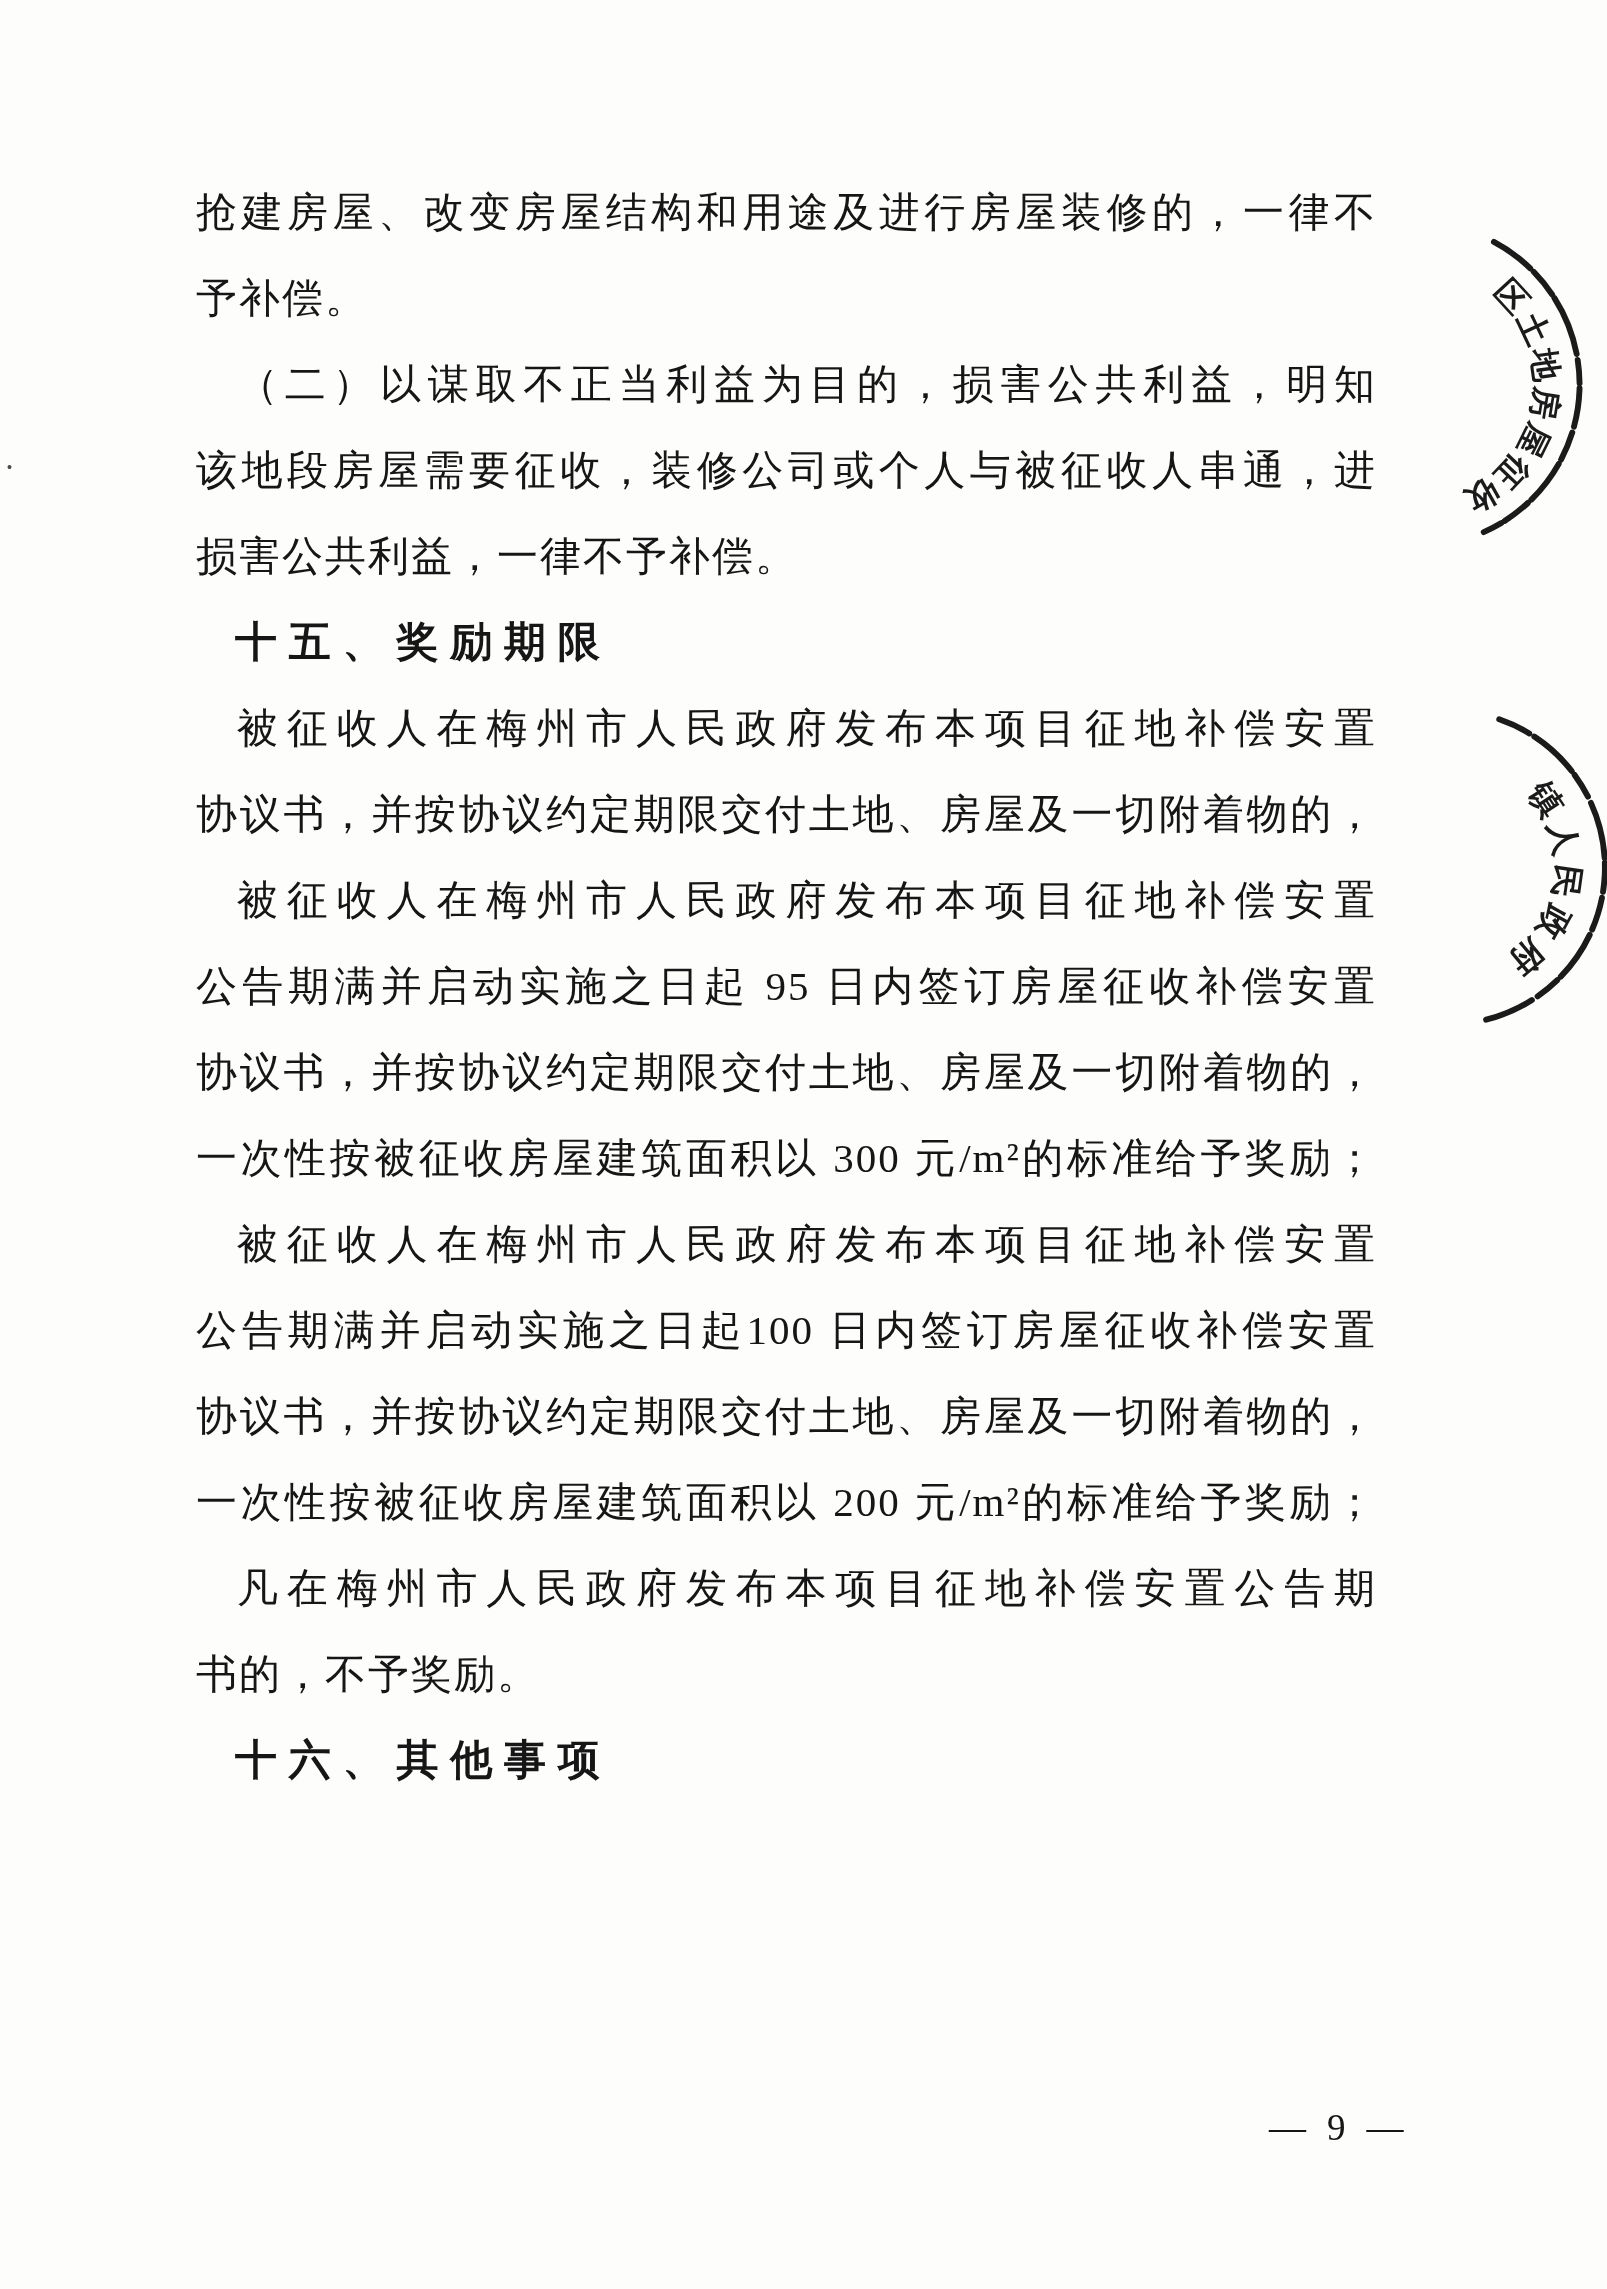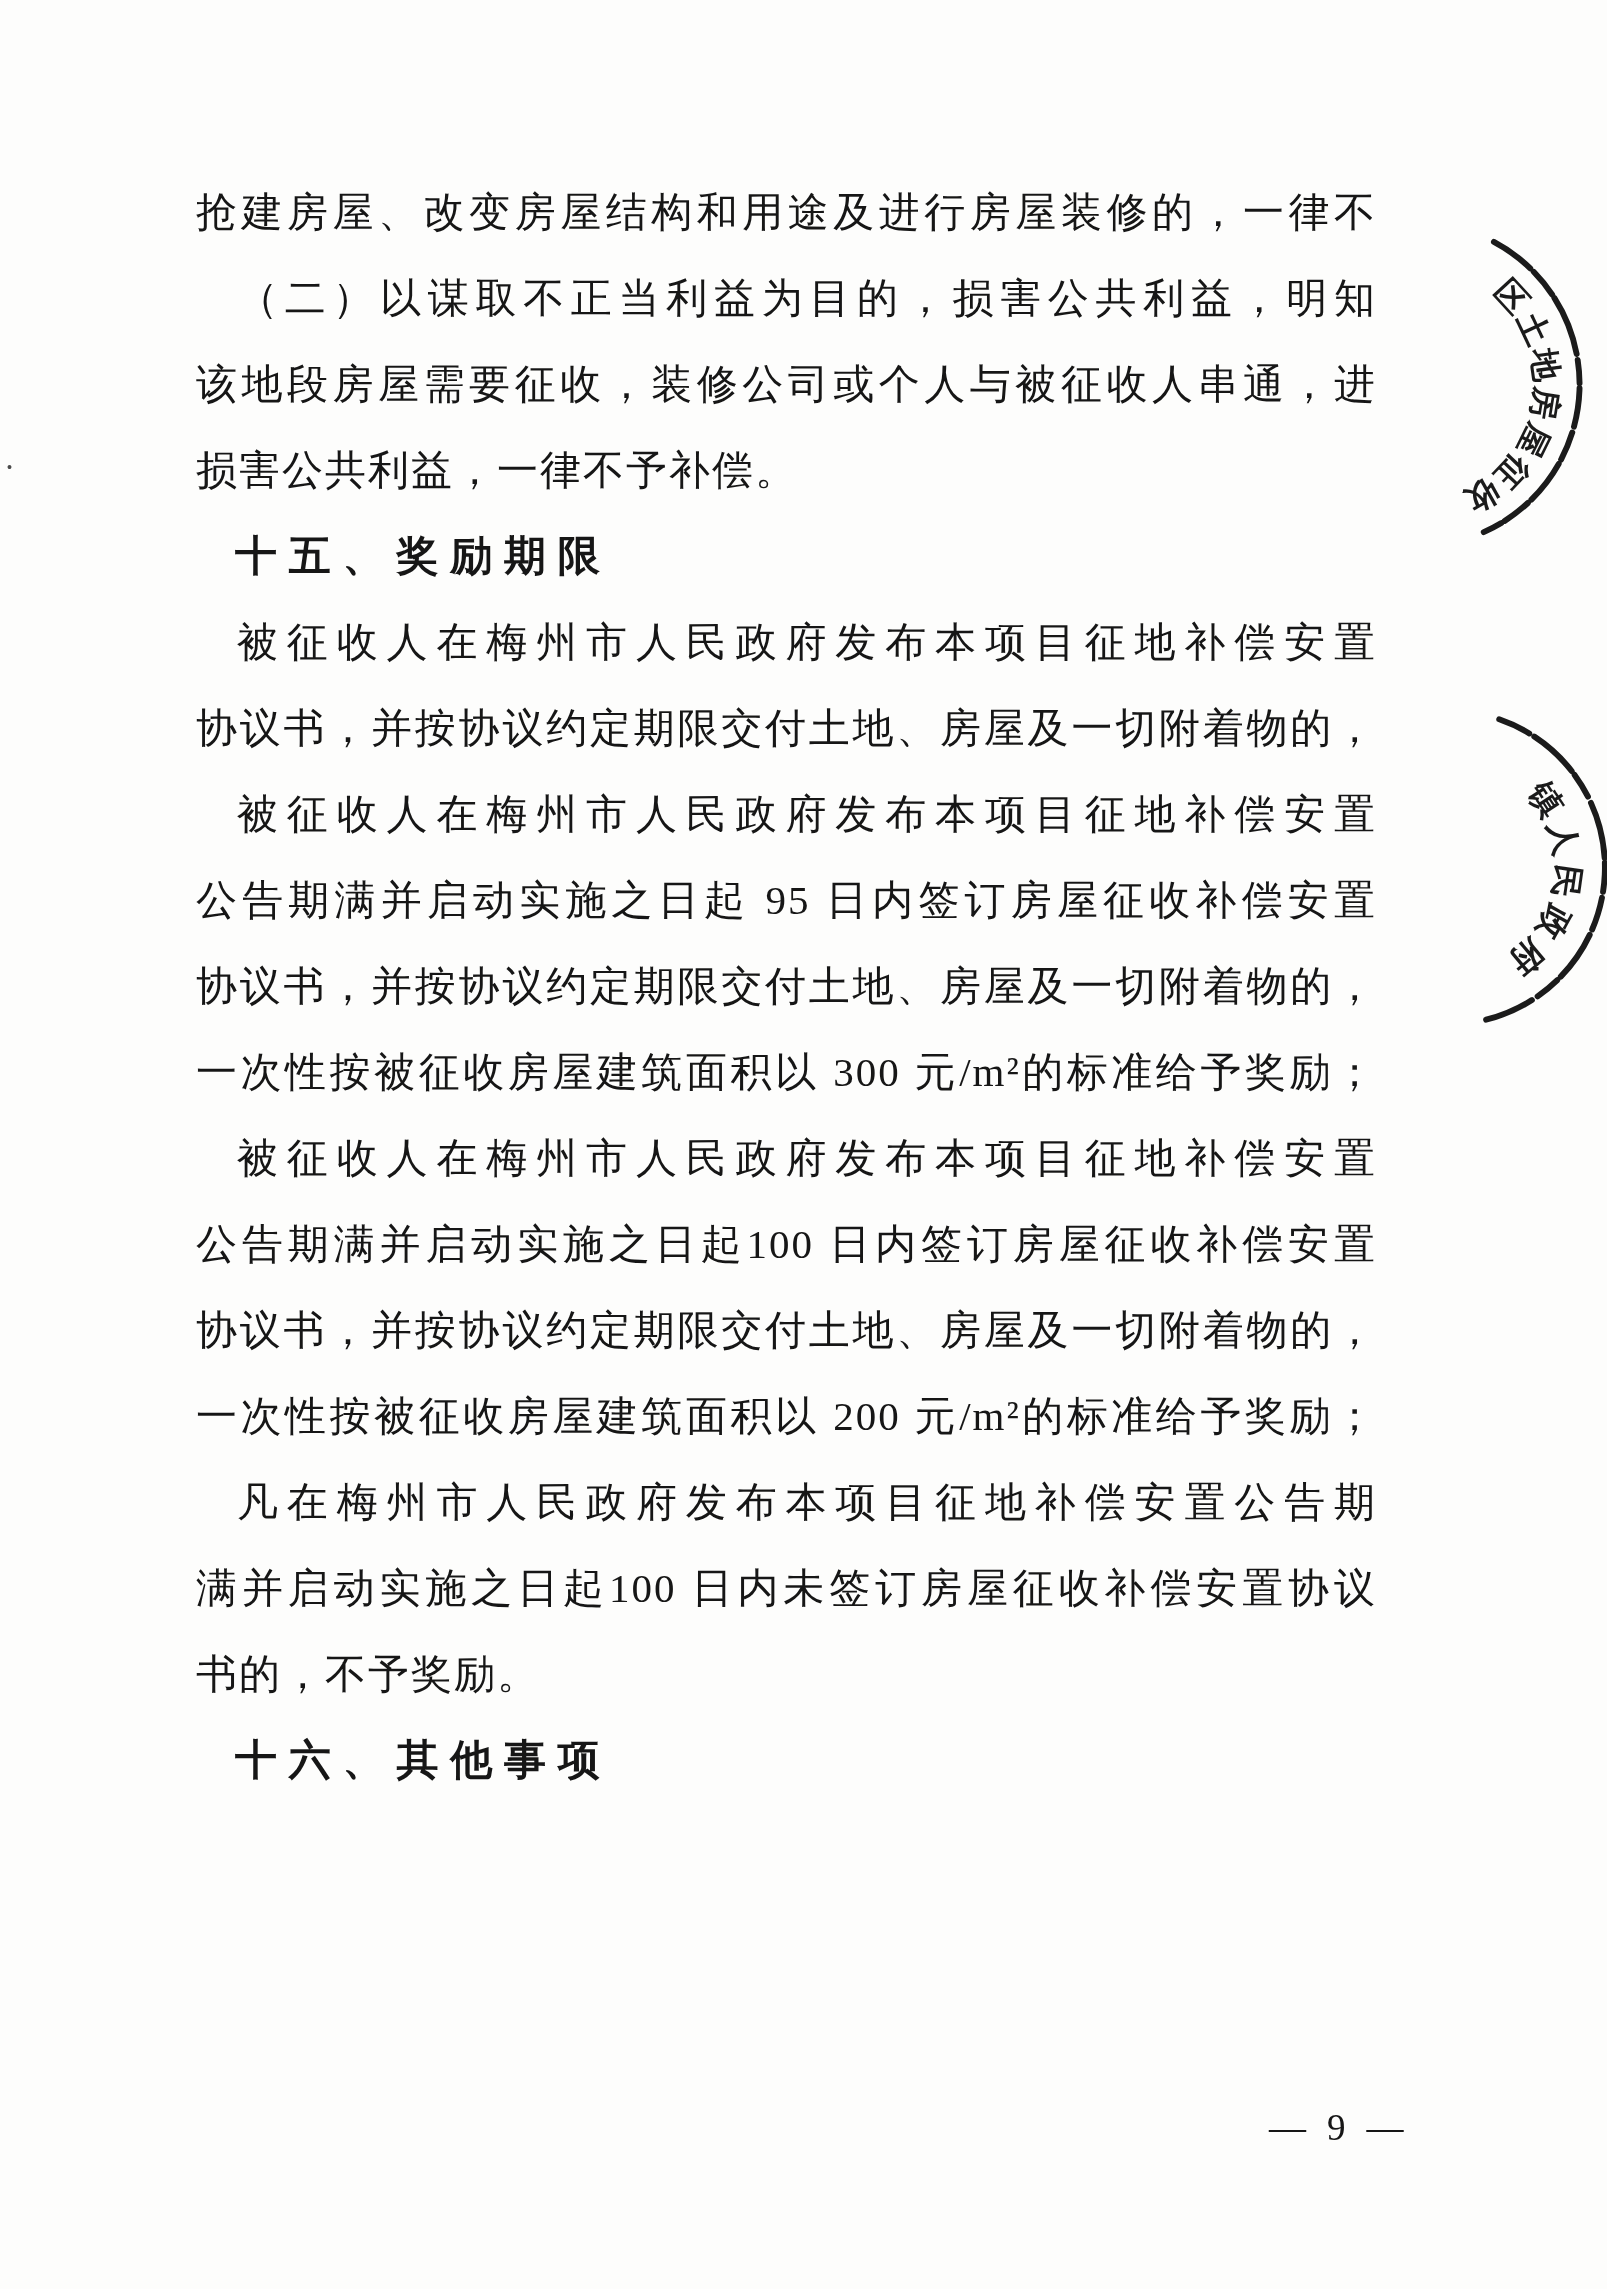--- a/index.html
+++ b/index.html
@@ -64,36 +64,36 @@
     fill:#1b1b1b;
   }
 </style>
 </head>
 <body>
 
 <div class="page">
 
   <div class="content">
     <div class="line just">抢建房屋、改变房屋结构和用途及进行房屋装修的，一律不</div>
+    <div class="line">予补偿。</div>
     <div class="line just indent">（二）以谋取不正当利益为目的，损害公共利益，明知</div>
     <div class="line just">该地段房屋需要征收，装修公司或个人与被征收人串通，进</div>
     <div class="line">损害公共利益，一律不予补偿。</div>
     <div class="line heading">十五、奖励期限</div>
     <div class="line just indent">被征收人在梅州市人民政府发布本项目征地补偿安置</div>
     <div class="line just">协议书，并按协议约定期限交付土地、房屋及一切附着物的，</div>
     <div class="line just indent">被征收人在梅州市人民政府发布本项目征地补偿安置</div>
     <div class="line just">公告期满并启动实施之日起 95 日内签订房屋征收补偿安置</div>
     <div class="line just">协议书，并按协议约定期限交付土地、房屋及一切附着物的，</div>
     <div class="line just">一次性按被征收房屋建筑面积以 300 元/m²的标准给予奖励；</div>
     <div class="line just indent">被征收人在梅州市人民政府发布本项目征地补偿安置</div>
     <div class="line just">公告期满并启动实施之日起100 日内签订房屋征收补偿安置</div>
     <div class="line just">协议书，并按协议约定期限交付土地、房屋及一切附着物的，</div>
     <div class="line just">一次性按被征收房屋建筑面积以 200 元/m²的标准给予奖励；</div>
     <div class="line just indent">凡在梅州市人民政府发布本项目征地补偿安置公告期</div>
-    <div class="line just">满并启动实施之日起100 日内未签订房屋征收补偿安置协议</div>
     <div class="line">书的，不予奖励。</div>
     <div class="line heading">十六、其他事项</div>
   </div>
 
   <div class="seal" style="left:1372px; top:221px;">
     <svg width="235" height="333" viewBox="0 0 240 340">
       <path class="border-arc" d="M124.5,21.3 A165,165 0 0 1 114.1,317.7" stroke-dasharray="46 5 30 4 62 6 24 5 40 6 30 5"></path>
       <path id="seal1-textpath" fill="none" d="M120.9,72.4 A120,120 0 0 1 103.3,273"></path>
       <text font-size="33" letter-spacing="3">
         <textPath href="#seal1-textpath" startOffset="2">区土地房屋征收</textPath>

